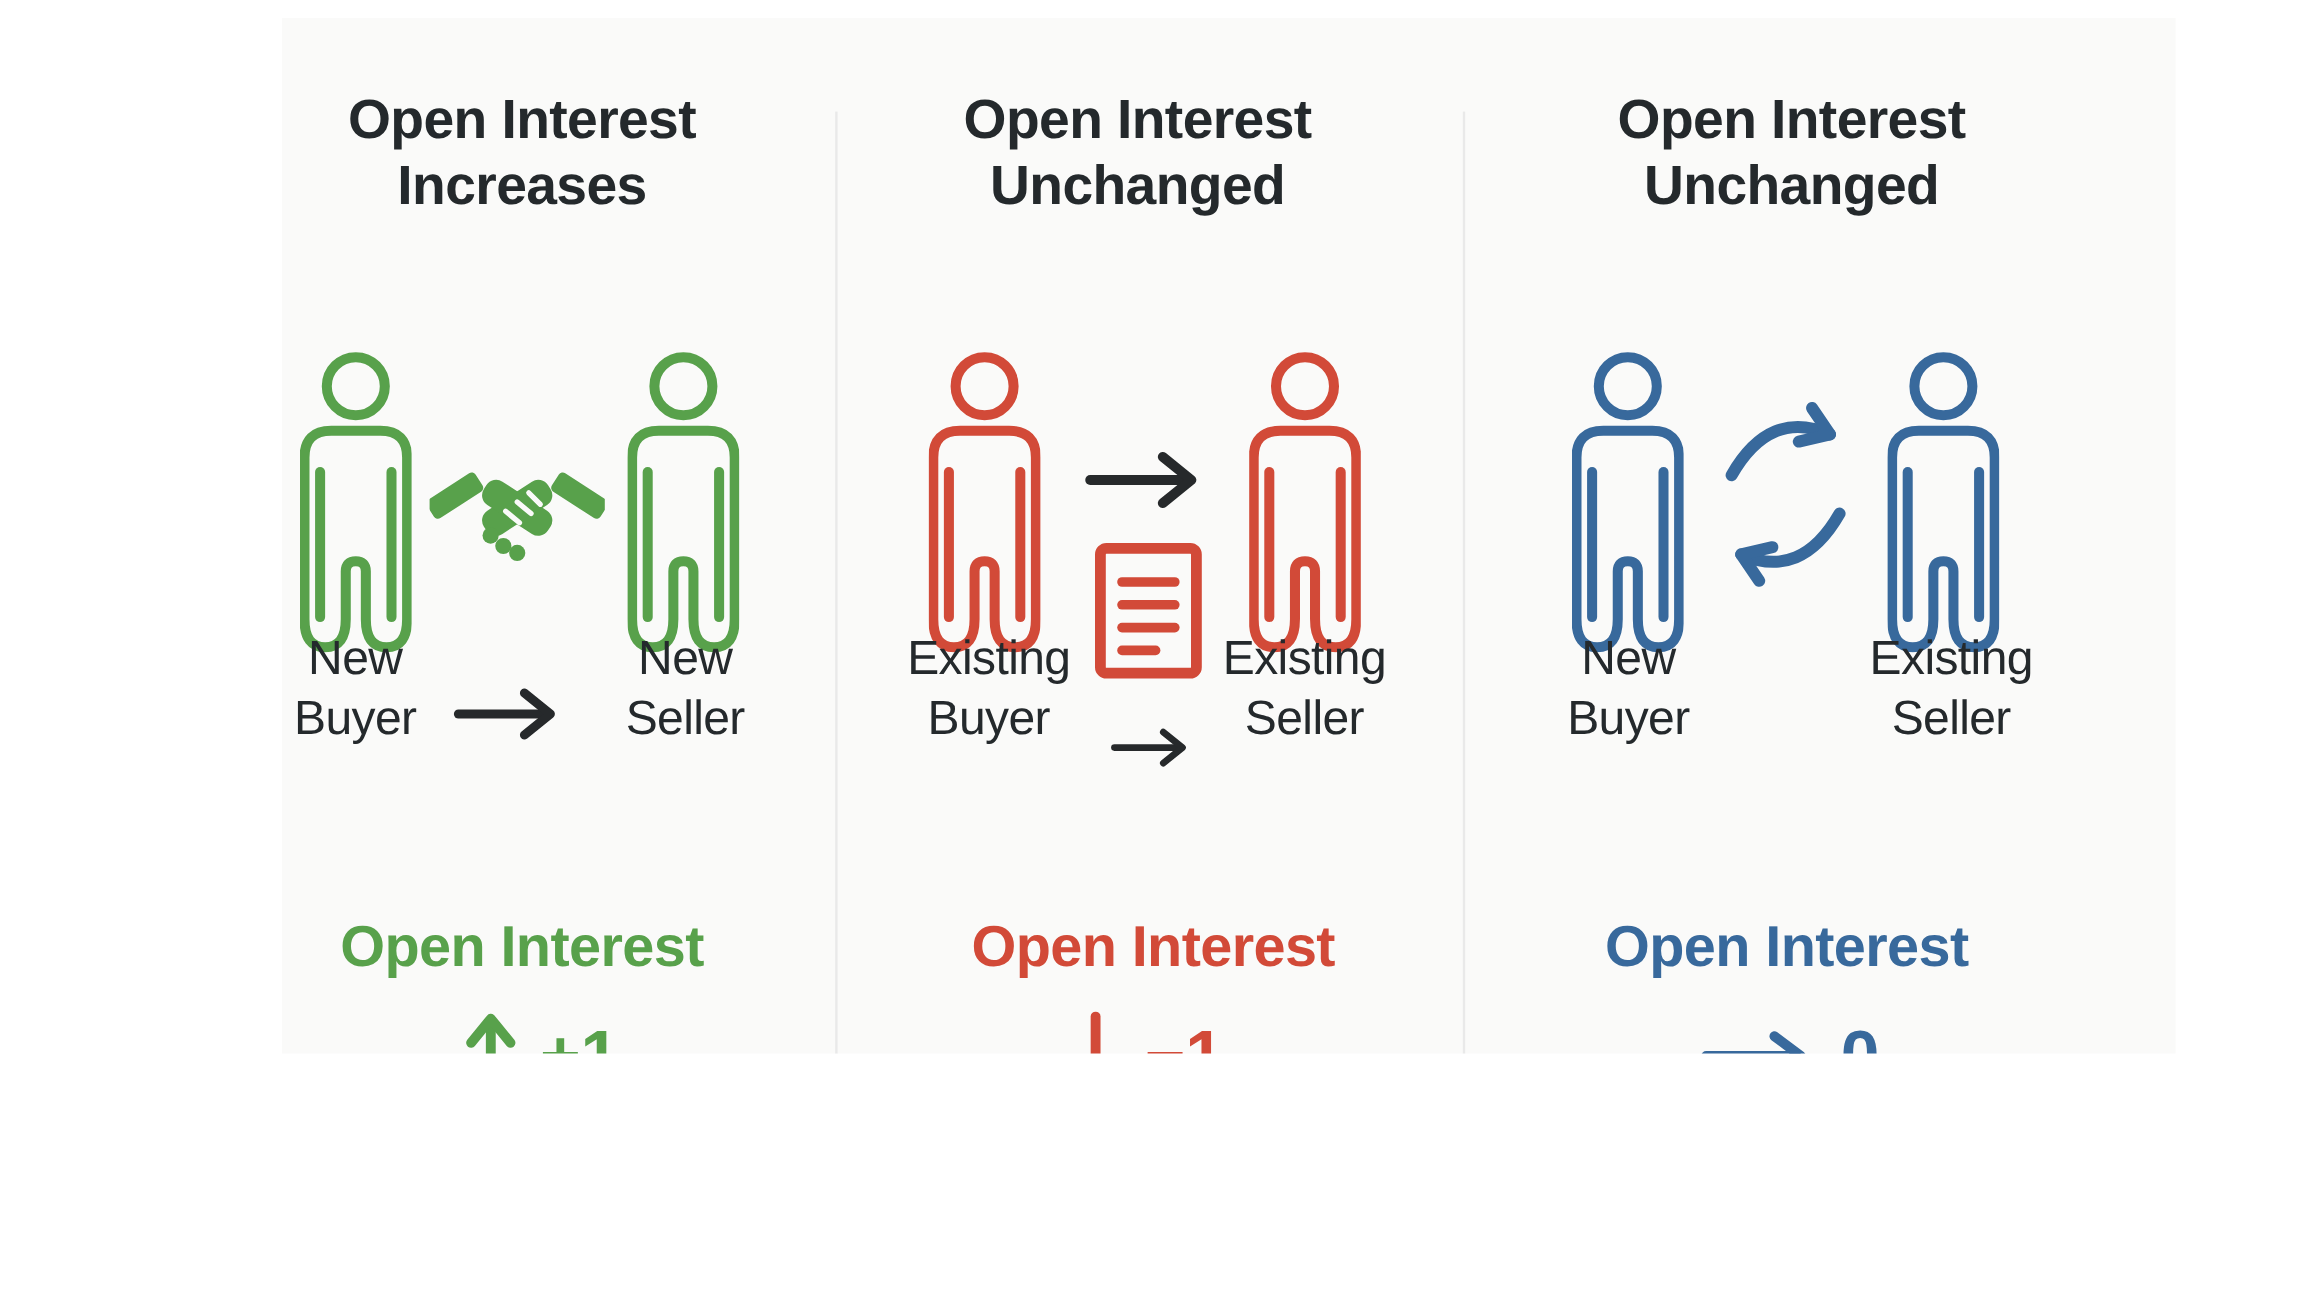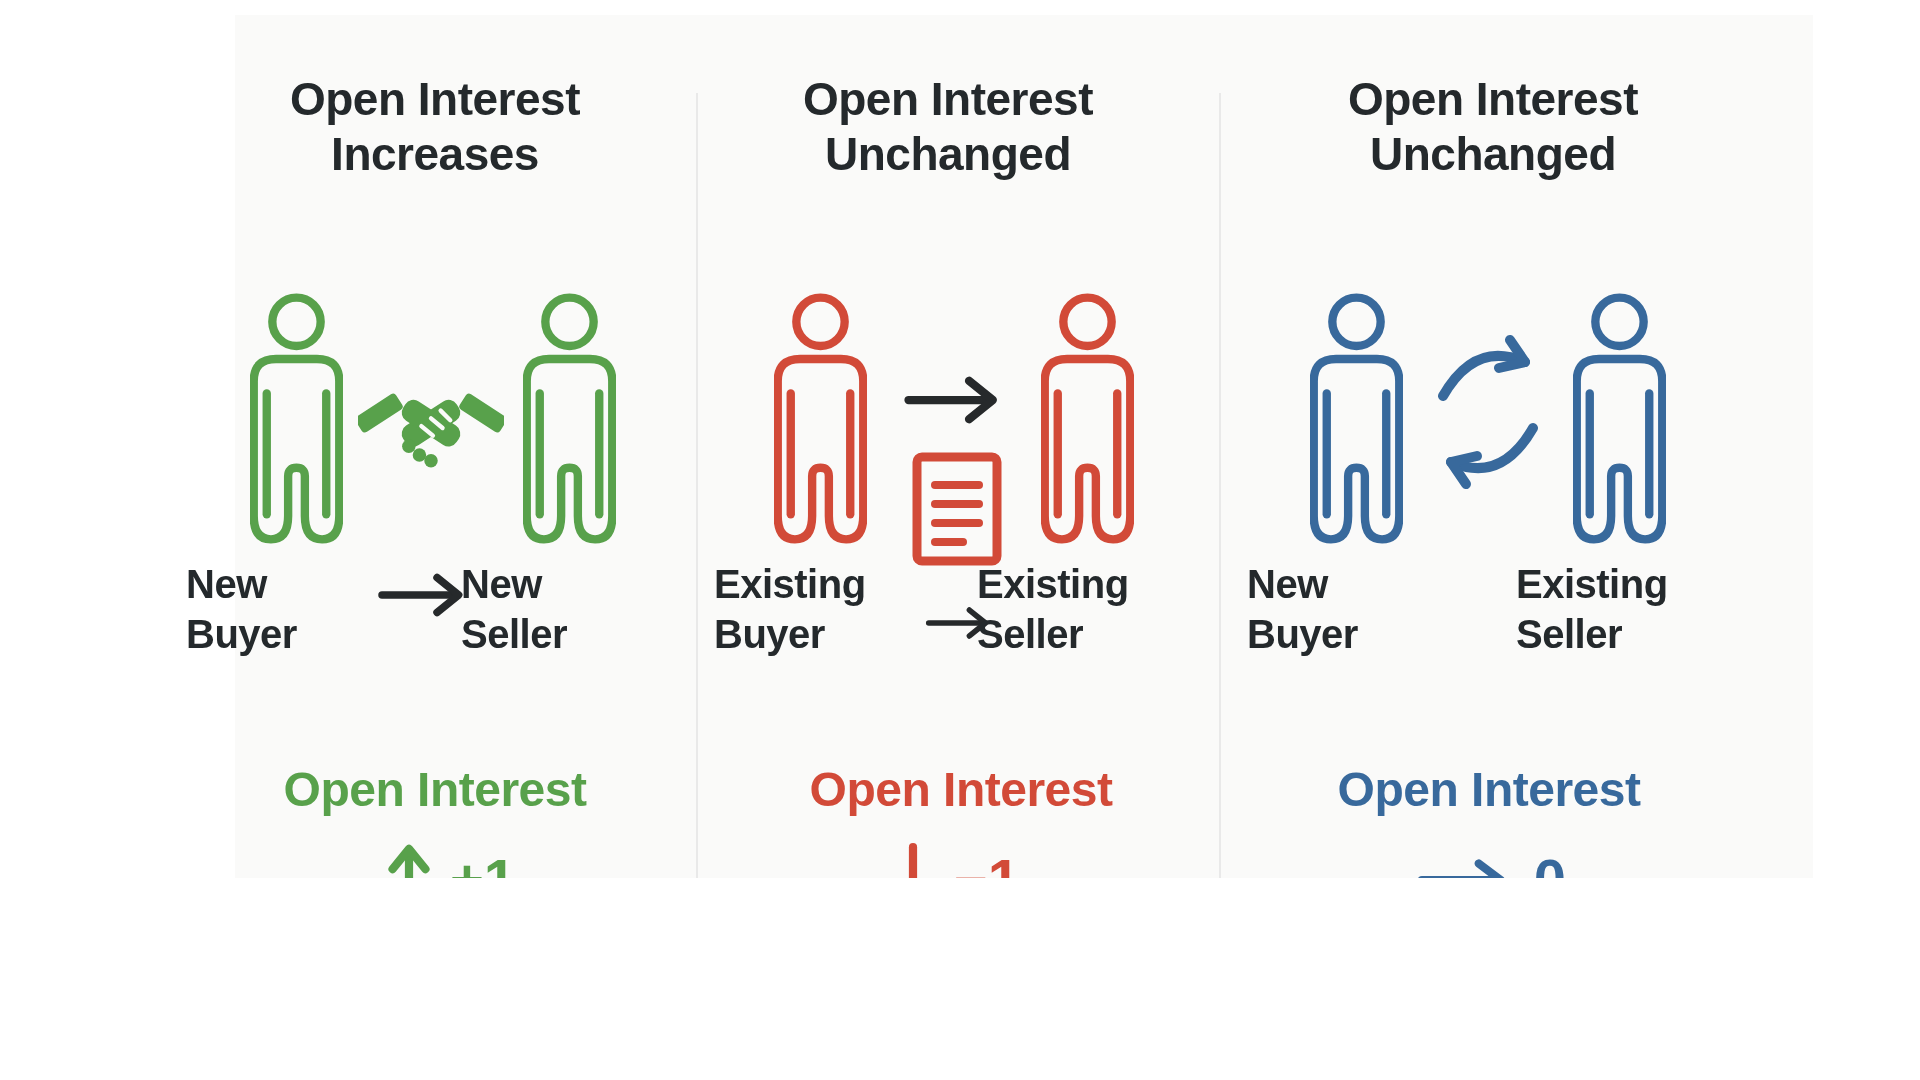--- a/index.html
+++ b/index.html
@@ -16,22 +16,22 @@
   }
   .card { position:absolute; left:235px; top:15px; width:1578px; height:1050px; background:var(--card_bg); }
   .divider { position:absolute; top:93px; width:2px; height:894px; background:var(--divider); }
   .title {
     position:absolute; top:72px; width:400px; text-align:center;
     font-size:46px; font-weight:bold; line-height:55px; color:var(--dark); letter-spacing:-0.5px;
   }
   .title span { display:block; }
   .person { position:absolute; width:93px; height:251px; }
   .role {
-    position:absolute; top:559px; width:220px; 
-    font-size:40px; font-weight:bold; line-height:50px; color:var(--dark); letter-spacing:-0.5px;
+    position:absolute; top:524px; width:220px; text-align:center;
+    font-size:40px; font-weight:normal; line-height:50px; color:var(--dark); letter-spacing:-0.5px;
   }
   .role span { display:block; }
   .oi-label {
     position:absolute; top:762px; width:420px; text-align:center;
     font-size:48px; font-weight:bold; letter-spacing:-0.5px;
   }
   .value-row {
     position:absolute; top:840px; width:400px; height:80px;
     display:flex; align-items:center; justify-content:center; gap:20px;
   }

